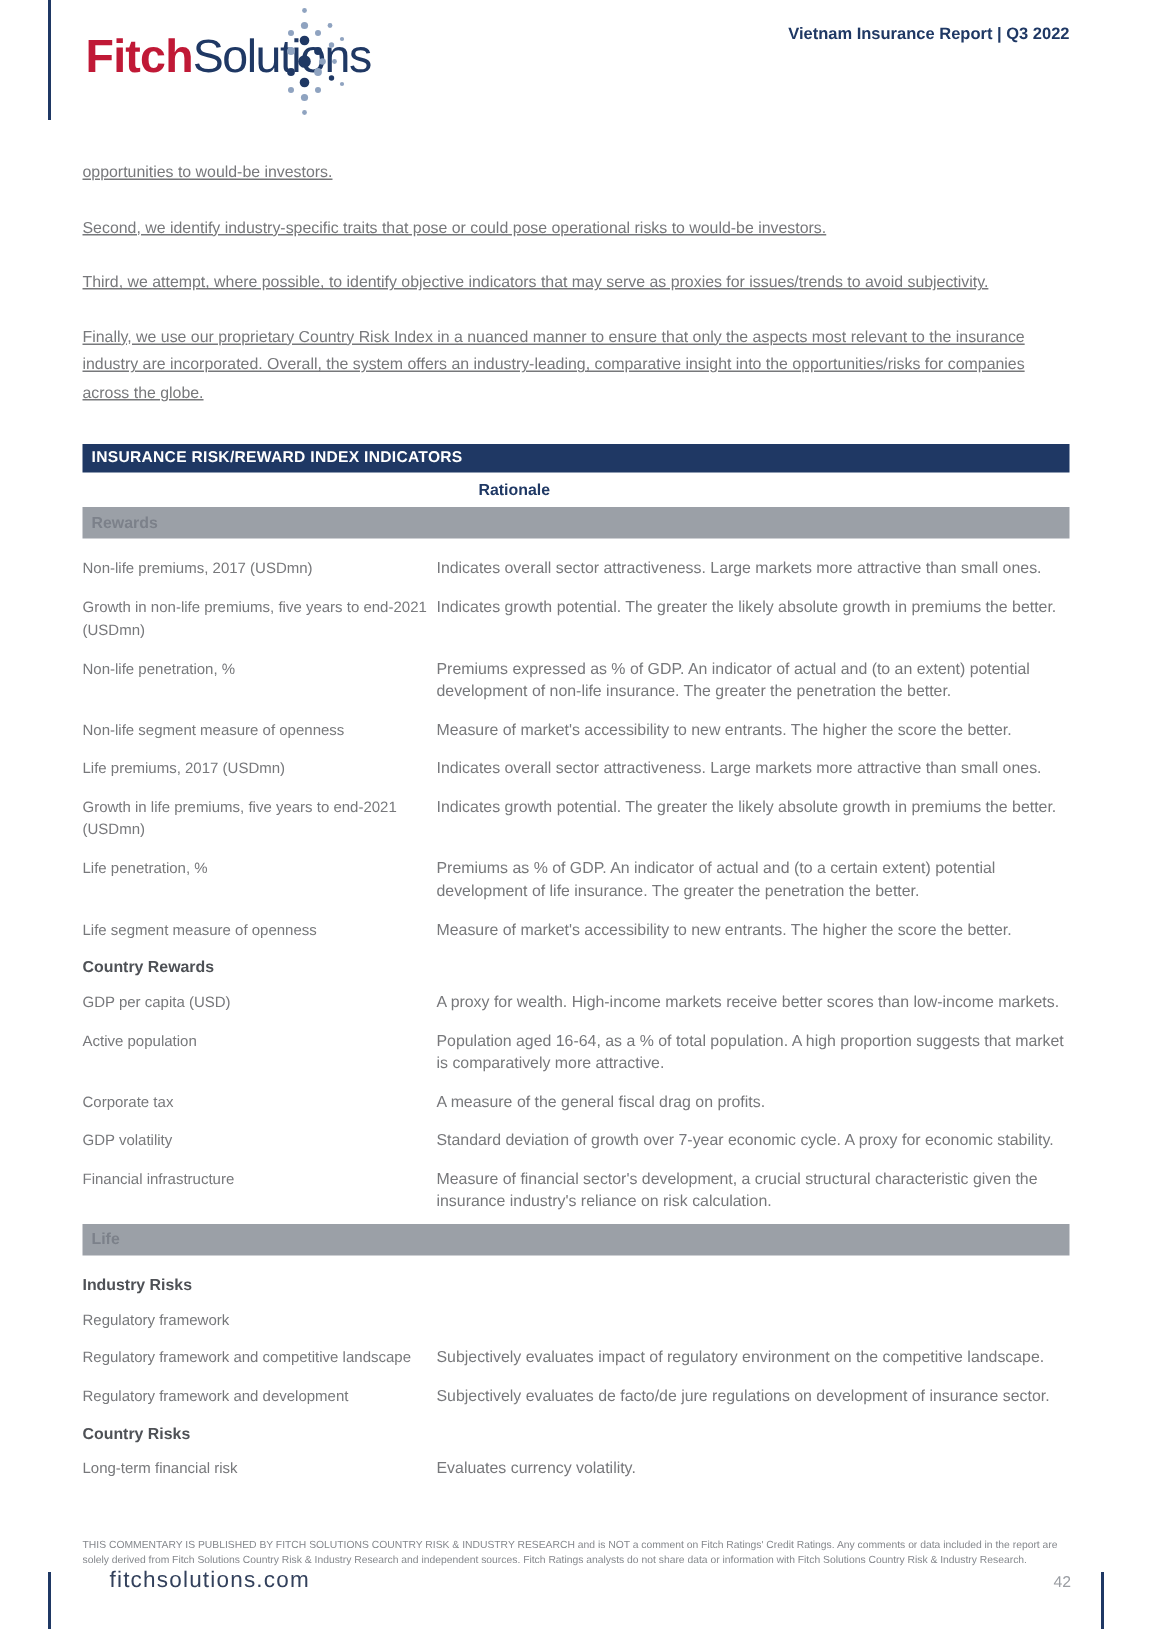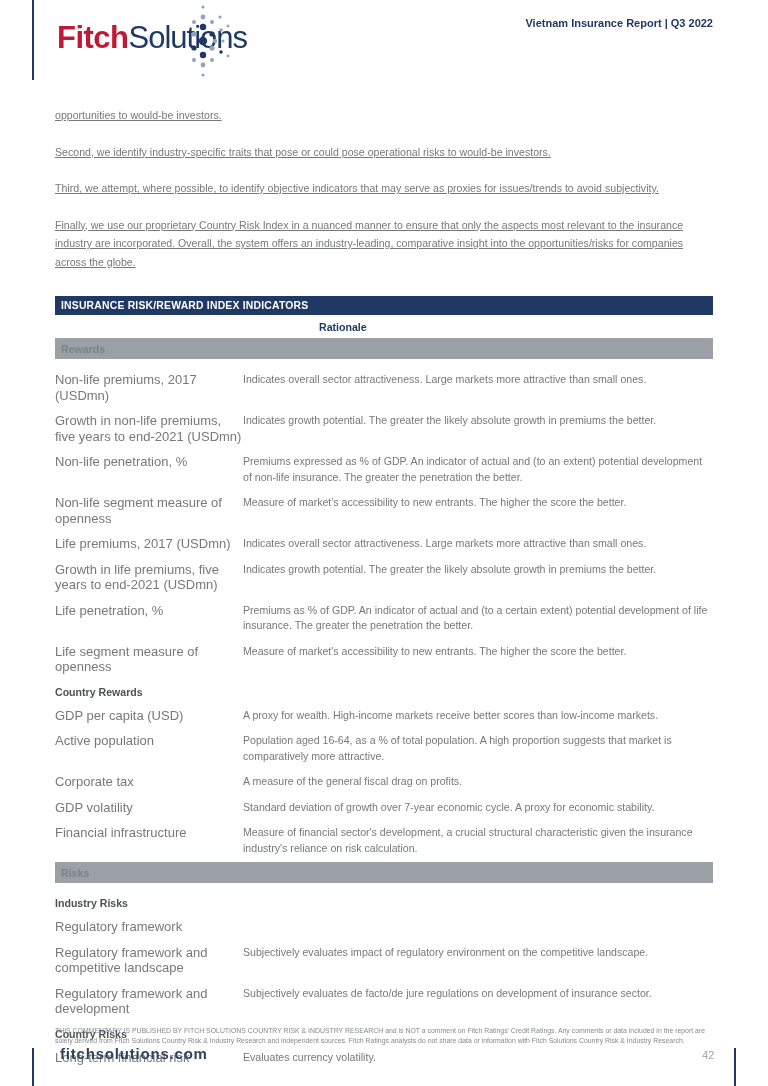--- a/index.html
+++ b/index.html
@@ -25,27 +25,27 @@
 
   
   .indicator-table { margin-top:25px; }
   .t-title { background:#1F3864; color:#ffffff; font-weight:700; font-size:10.4px; letter-spacing:0.2px; padding:4px 6px 4px 6px; }
   .t-rationale-row { display:flex; padding:6px 0 4px 0;gap:32px; }
   .t-rationale-row .c1 { width:232px; flex:none; }
   .t-rationale-row .c2 { flex:1; font-weight:700; font-size:10.6px; color:#1F3864; }
   .row-gray { background:#9BA0A7; color:#7C818A; font-weight:700; font-size:10.6px; padding:4.5px 6px; margin:1px 0 8px 0; }
   .row-sub  { font-weight:700; color:#4E5156; font-size:10.6px; padding:6px 0 5px 0; }
   .row-data { display:flex; padding:5px 0; }
-  .row-data .c1 { width:188px; flex:none; box-sizing:border-box;
-                  font-size:13px; line-height:15.5px; color:#77787B; }
+  .row-data .c1 { width:236px; flex:none; box-sizing:border-box;
+                  font-size:10px; line-height:15.5px; color:#77787B; }
   .row-data .c2 { flex:1; font-size:10.6px; line-height:15.5px; color:#77787B; }
 
   
   .disclaimer { position:absolute; left:55px; top:1026px; width:662px; font-size:6.9px; line-height:9.6px; color:#85888D; }
-  .site-link  { position:absolute; left:60px; top:1045px; font-size:15px; font-weight:700; color:#33415C; letter-spacing:0.8px; }
+  .site-link  { position:absolute; left:73px; top:1045px; font-size:15px; font-weight:400; color:#33415C; letter-spacing:0.8px; }
   .page-number { position:absolute; right:54px; top:1049px; font-size:10.5px; color:#9A9DA2; }
 </style>
 </head>
 <body>
 
 <div class="page">
 
   <div class="edge-line edge-tl"></div>
 
   <div class="logo">
@@ -139,21 +139,21 @@
             <div class="c2">A measure of the general fiscal drag on profits.</div>
           </div>
           <div class="row-data">
             <div class="c1">GDP volatility</div>
             <div class="c2">Standard deviation of growth over 7-year economic cycle. A proxy for economic stability.</div>
           </div>
           <div class="row-data">
             <div class="c1">Financial infrastructure</div>
             <div class="c2">Measure of financial sector's development, a crucial structural characteristic given the insurance industry's reliance on risk calculation.</div>
           </div>
-          <div class="row-gray">Risks</div>
+          <div class="row-gray">Life</div>
           <div class="row-sub">Industry Risks</div>
           <div class="row-data">
             <div class="c1">Regulatory framework</div>
             <div class="c2"></div>
           </div>
           <div class="row-data">
             <div class="c1">Regulatory framework and competitive landscape</div>
             <div class="c2">Subjectively evaluates impact of regulatory environment on the competitive landscape.</div>
           </div>
           <div class="row-data">

